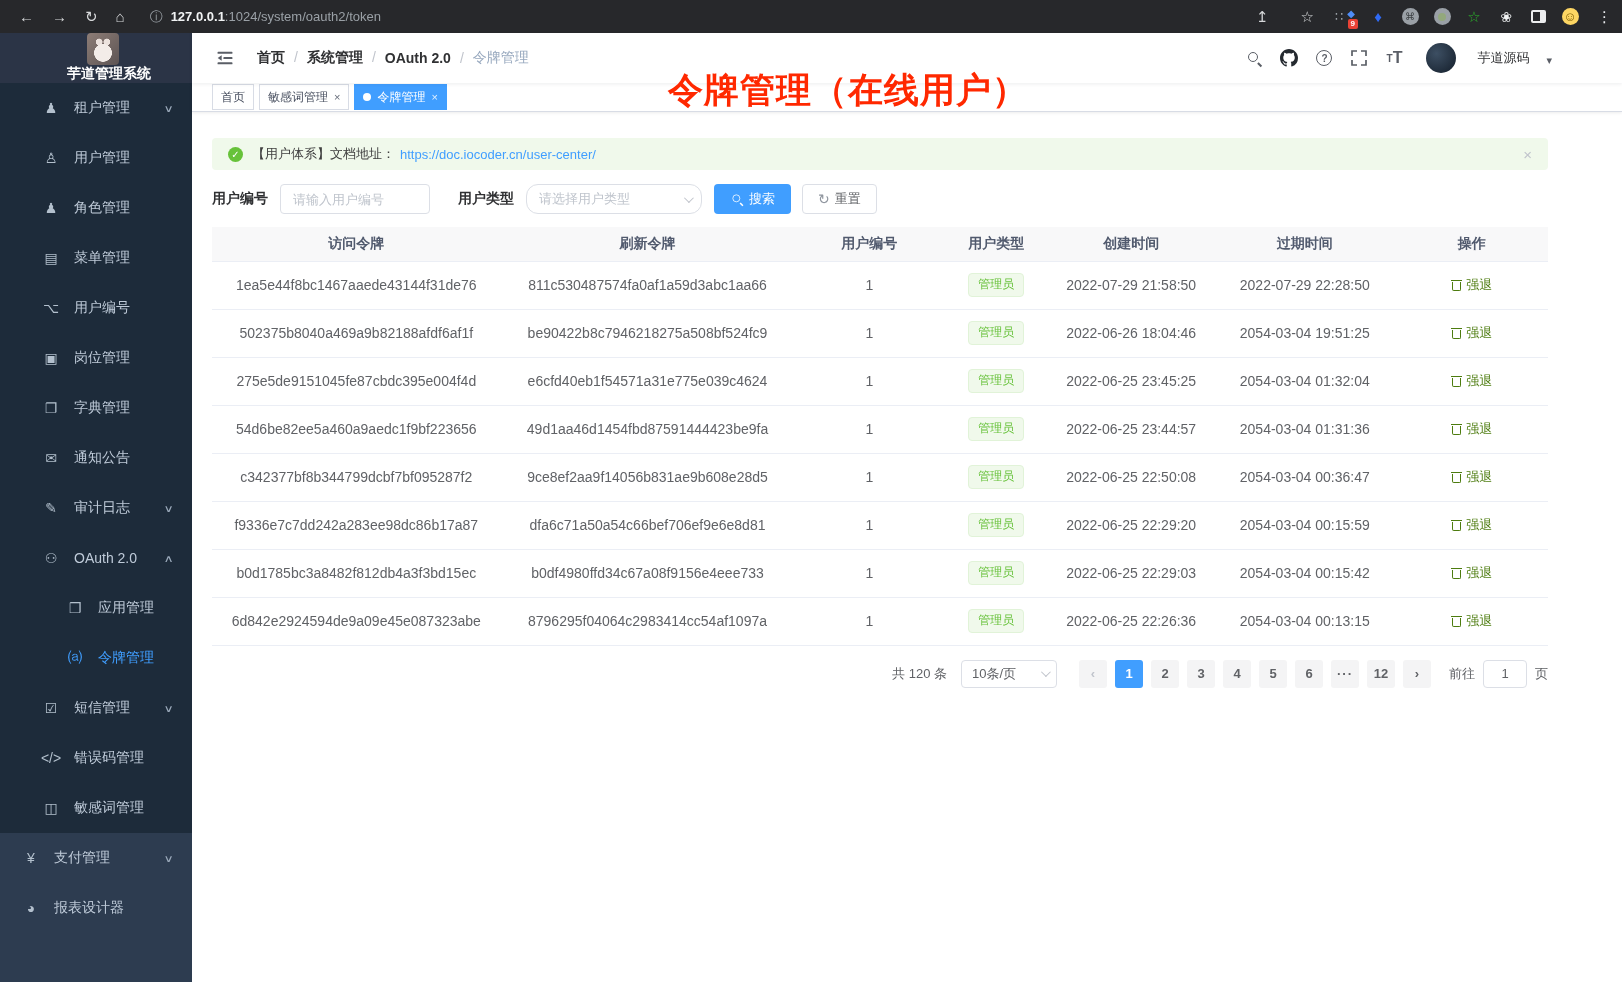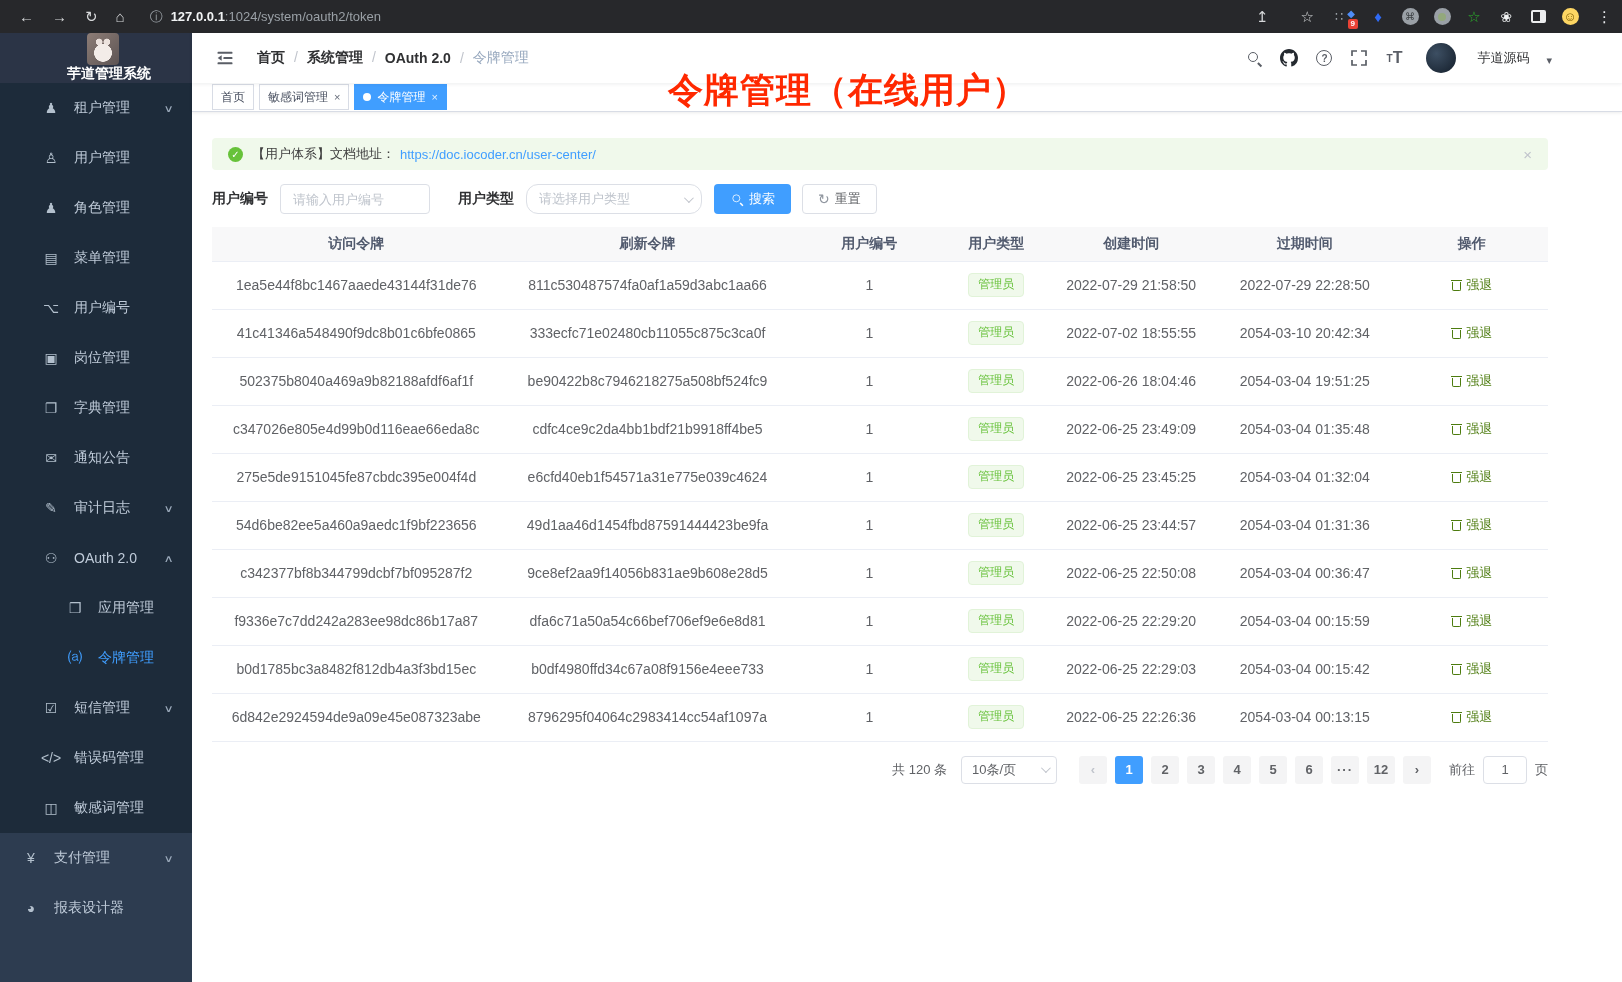--- a/index.html
+++ b/index.html
@@ -409,64 +409,36 @@
               <td>2022-07-29 21:58:50</td>
               <td>2022-07-29 22:28:50</td>
               <td>
                 <span class="op-link">
                   <i class="trash-ic"></i>
                   <span>强退</span>
                 </span>
               </td>
             </tr>
 
-            <tr>
-              <td>41c41346a548490f9dc8b01c6bfe0865</td>
-              <td>333ecfc71e02480cb11055c875c3ca0f</td>
-              <td>1</td>
-              <td><span class="badge-success">管理员</span></td>
-              <td>2022-07-02 18:55:55</td>
-              <td>2054-03-10 20:42:34</td>
-              <td>
-                <span class="op-link">
-                  <i class="trash-ic"></i>
-                  <span>强退</span>
-                </span>
-              </td>
-            </tr>
 
             <tr>
               <td>502375b8040a469a9b82188afdf6af1f</td>
               <td>be90422b8c7946218275a508bf524fc9</td>
               <td>1</td>
               <td><span class="badge-success">管理员</span></td>
               <td>2022-06-26 18:04:46</td>
               <td>2054-03-04 19:51:25</td>
               <td>
                 <span class="op-link">
                   <i class="trash-ic"></i>
                   <span>强退</span>
                 </span>
               </td>
             </tr>
 
-            <tr>
-              <td>c347026e805e4d99b0d116eae66eda8c</td>
-              <td>cdfc4ce9c2da4bb1bdf21b9918ff4be5</td>
-              <td>1</td>
-              <td><span class="badge-success">管理员</span></td>
-              <td>2022-06-25 23:49:09</td>
-              <td>2054-03-04 01:35:48</td>
-              <td>
-                <span class="op-link">
-                  <i class="trash-ic"></i>
-                  <span>强退</span>
-                </span>
-              </td>
-            </tr>
 
             <tr>
               <td>275e5de9151045fe87cbdc395e004f4d</td>
               <td>e6cfd40eb1f54571a31e775e039c4624</td>
               <td>1</td>
               <td><span class="badge-success">管理员</span></td>
               <td>2022-06-25 23:45:25</td>
               <td>2054-03-04 01:32:04</td>
               <td>
                 <span class="op-link">

